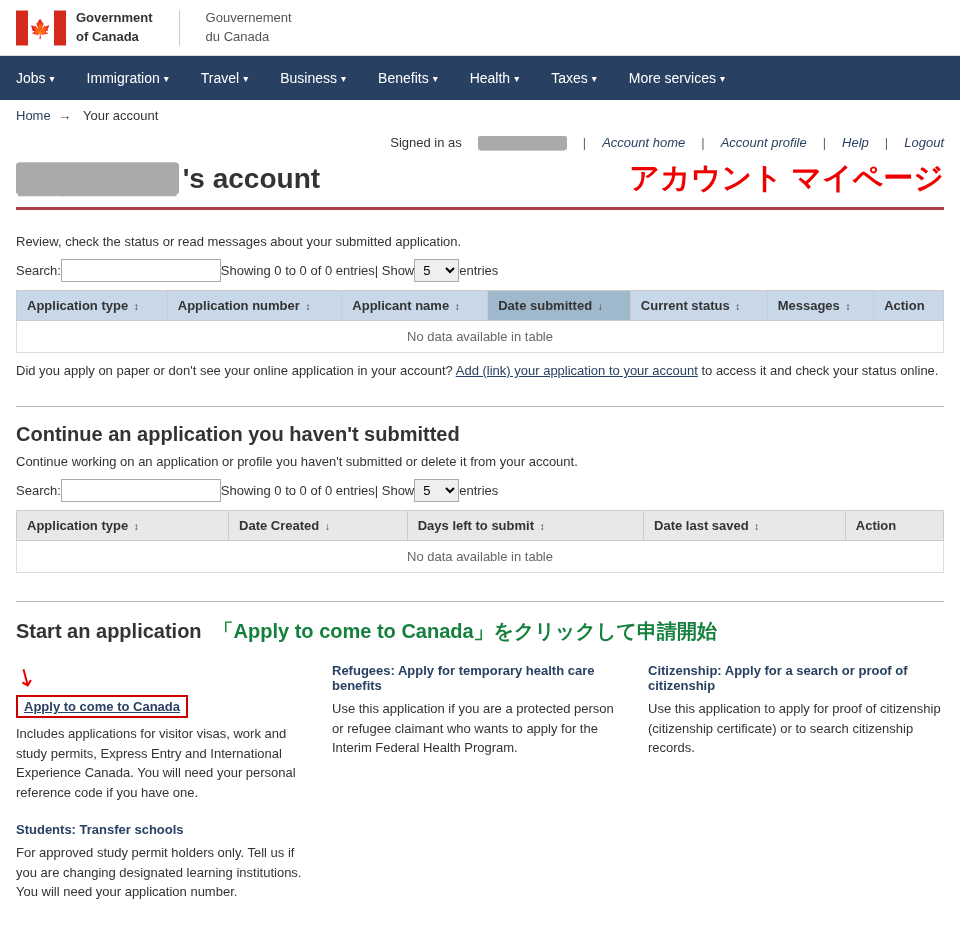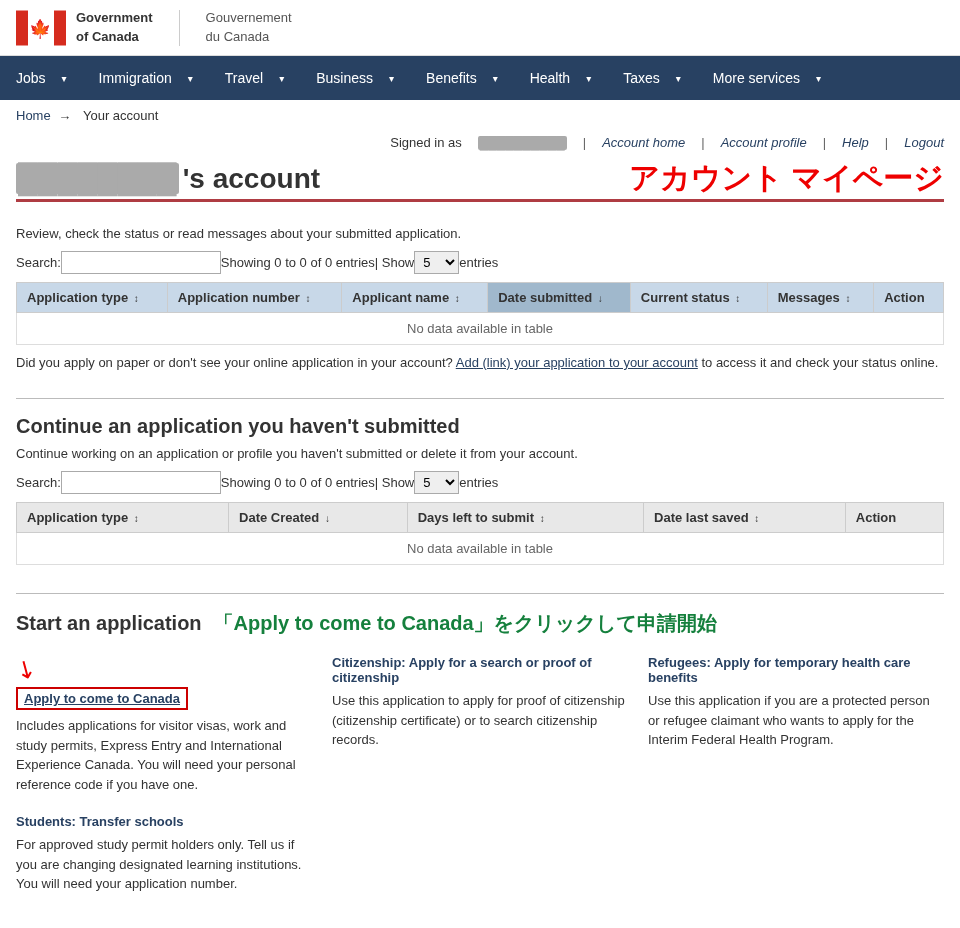--- a/index.html
+++ b/index.html
@@ -6,39 +6,39 @@
     body { font-family: Arial, Helvetica, sans-serif; font-size: 14px; color: #333; background: #fff; }
 
     
     .gov-header { display: flex; align-items: center; padding: 8px 16px; background: #fff; border-bottom: 1px solid #ddd; height: 56px; }
     .gov-logo { display: flex; align-items: center; gap: 10px; }
     .maple-leaf { width: 50px; height: 40px; }
     .gov-divider { width: 1px; height: 36px; background: #ccc; margin: 0 16px; }
 
     
     .main-nav { background: #284162; display: flex; align-items: stretch; }
-    .main-nav a { color: #fff; text-decoration: none; padding: 14px 16px; font-size: 14px; display: flex; align-items: center; gap: 16px; white-space: nowrap; }
+    .main-nav a { color: #fff; text-decoration: none; padding: 14px 16px; font-size: 14px; display: flex; align-items: center; gap: 4px; white-space: nowrap; }
     .nav-arrow { font-size: 10px; }
 
     
     .breadcrumb { padding: 8px 16px; font-size: 13px; }
     .breadcrumb a { color: #284162; text-decoration: none; }
     .breadcrumb span { margin: 0 4px; }
 
     
     .signed-in-bar { display: flex; justify-content: flex-end; align-items: center; padding: 4px 16px 8px; font-size: 13px; gap: 16px; }
     .signed-in-bar a { color: #284162; text-decoration: none; font-style: italic; }
     .signed-in-bar .separator { color: #666; }
     .signed-in-blur { background: #aaa; color: #aaa; border-radius: 2px; padding: 0 2px; font-size: 12px; }
 
     
     .main-content { padding: 0 16px 40px; max-width: 960px; }
 
     
-    .account-title-row { display: flex; justify-content: space-between; align-items: baseline; border-bottom: 3px solid #af3c43; padding-bottom: 0; margin-bottom: 24px; }
+    .account-title-row { display: flex; justify-content: space-between; align-items: baseline; border-bottom: 3px solid #af3c43; padding-bottom: 8px; margin-bottom: 24px; }
     .account-title { font-size: 28px; font-weight: bold; color: #333; }
     .account-title .blurred { background: #aaa; color: #aaa; border-radius: 2px; margin-right: 4px; padding: 0 2px; }
     .japanese-title { font-size: 30px; color: #e00; font-weight: bold; }
 
     
     .section { margin-bottom: 28px; }
     .section h2 { font-size: 20px; font-weight: bold; margin-bottom: 8px; color: #333; }
     .section p { font-size: 13px; margin-bottom: 10px; color: #333; }
 
     
@@ -241,28 +241,28 @@
         <div class="arrow-annotation">
           <span class="red-arrow">↙</span>
         </div>
         <div class="apply-link-highlighted">
           <a href="#">Apply to come to Canada</a>
         </div>
         <p>Includes applications for visitor visas, work and study permits, Express Entry and International Experience Canada. You will need your personal reference code if you have one.</p>
       </div>
 
       <div class="apply-card">
+        <a href="#">Refugees: Apply for temporary health care benefits</a>
+        <p>Use this application if you are a protected person or refugee claimant who wants to apply for the Interim Federal Health Program.</p>
+      </div>
+
+      <div class="apply-card">
         <a href="#">Citizenship: Apply for a search or proof of citizenship</a>
         <p>Use this application to apply for proof of citizenship (citizenship certificate) or to search citizenship records.</p>
       </div>
-
-      <div class="apply-card">
-        <a href="#">Refugees: Apply for temporary health care benefits</a>
-        <p>Use this application if you are a protected person or refugee claimant who wants to apply for the Interim Federal Health Program.</p>
-      </div>
     </div>
 
     <div class="apply-cards" style="margin-top:20px;">
       <div class="apply-card">
         <a href="#">Students: Transfer schools</a>
         <p>For approved study permit holders only. Tell us if you are changing designated learning institutions. You will need your application number.</p>
       </div>
     </div>
   </div>
 

